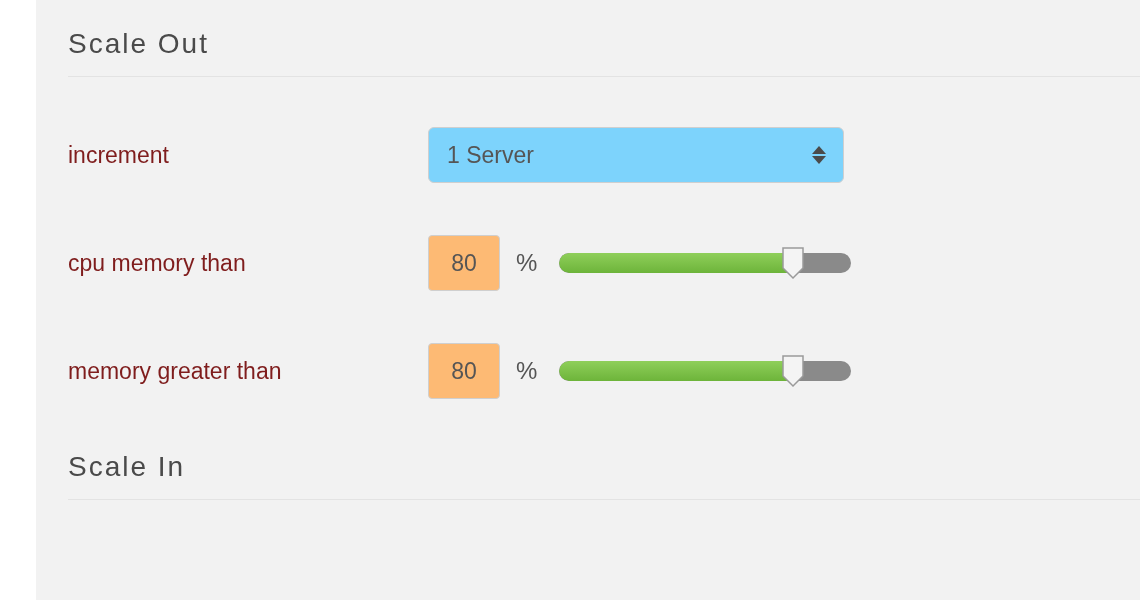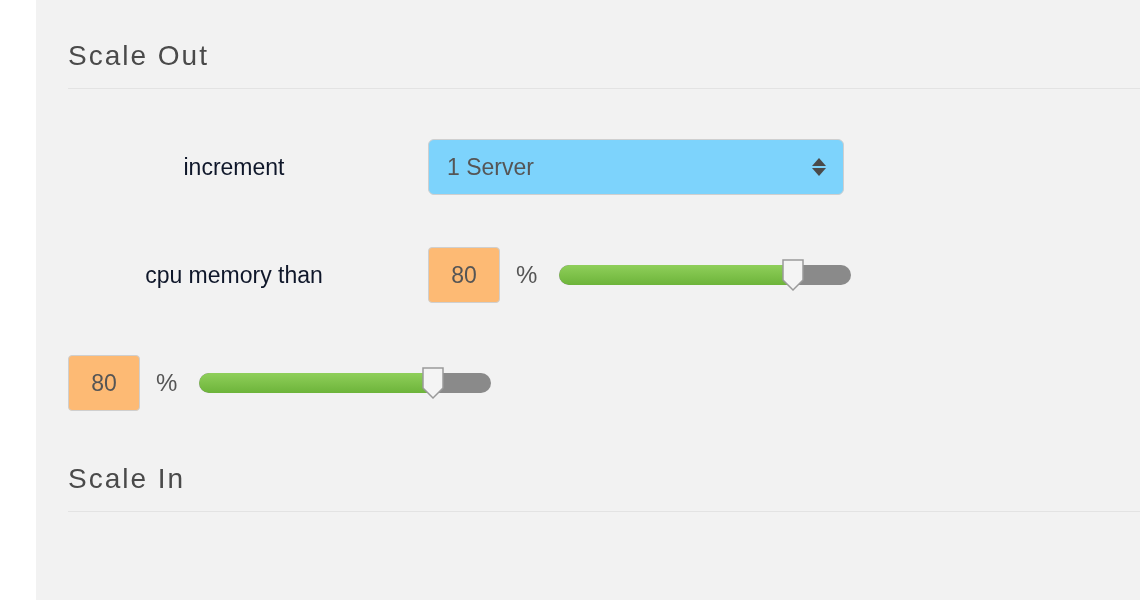--- a/index.html
+++ b/index.html
@@ -26,39 +26,39 @@
     left: 36px; top: 0;
     right: 0; bottom: 0;
     padding: 28px 0 0 32px;
   }
 
   .section-title {
     font-size: 28px;
     font-weight: 300;
     letter-spacing: 2px;
     color: #4a4a4a;
-    margin: 12px 0 16px 0;
+    margin: 0 0 16px 0;
   }
   .hr {
     height: 1px;
     background: #e3e3e3;
     margin: 0 0 50px 0;
   }
 
   .form-row {
     display: flex;
     align-items: center;
     margin-bottom: 52px;
   }
   .form-label {
     flex: 0 0 360px;
-    text-align: center;
+    text-align: left;
     font-size: 23px;
     font-weight: 300;
-    color: #0f172a;
+    color: #7f1d1d;
     padding-right: 28px;
   }
 
   
   .select-wrap {
     position: relative;
     width: 416px;
     height: 56px;
   }
   .select {
@@ -180,20 +180,21 @@
         </div>
         <div class="thumb" style="left: 80%;">
           <svg width="24" height="34" viewBox="0 0 24 34">
             <path d="M2 2 H22 V22 L12 32 L2 22 Z" fill="#f4f4f4" stroke="#9a9a9a" stroke-width="1.5"></path>
           </svg>
         </div>
       </div>
     </div>
 
     <div class="form-row">
+      <div class="form-label">memory greater than</div>
 
       <div class="numbox">80</div>
       <div class="unit">%</div>
 
       <div class="slider">
         <div class="track">
           <div class="fill" style="width: 80%;"></div>
         </div>
         <div class="thumb" style="left: 80%;">
           <svg width="24" height="34" viewBox="0 0 24 34">

